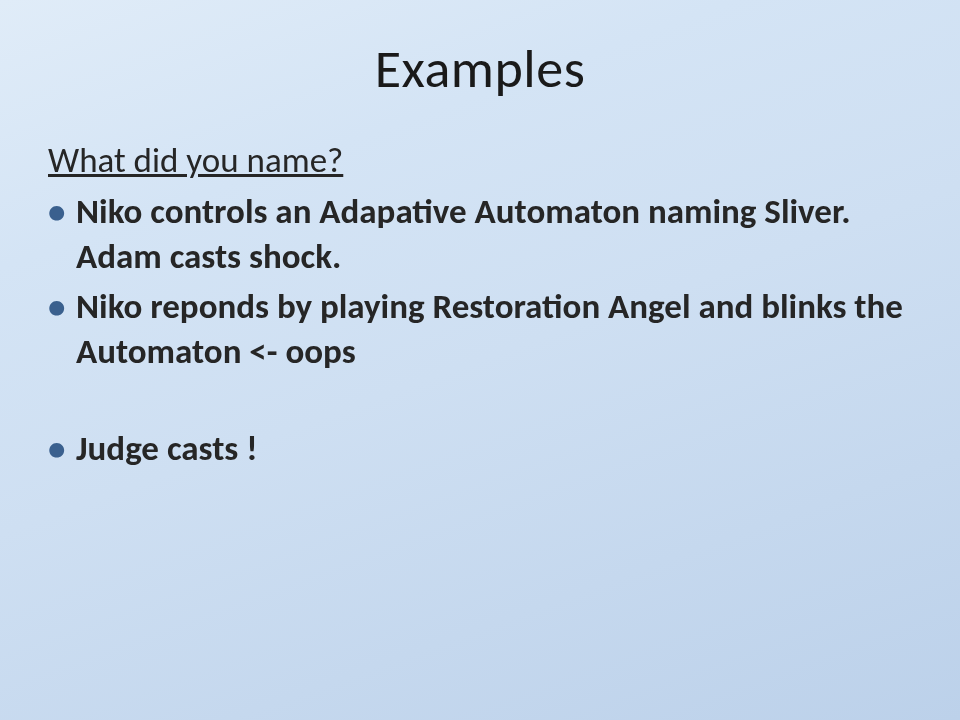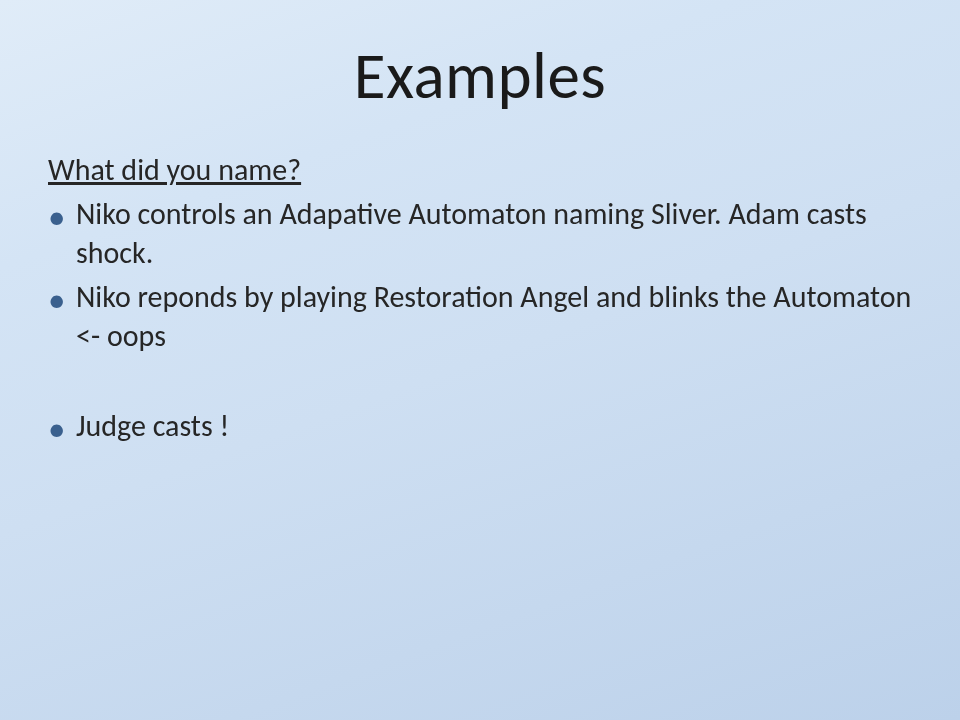--- a/index.html
+++ b/index.html
@@ -14,39 +14,40 @@
     width: 960px;
     height: 720px;
     background: linear-gradient(160deg, #e0ecf8 0%, #d4e4f5 25%, #cedff2 50%, #c5d8ee 75%, #bcd1ea 100%);
     box-sizing: border-box;
     padding: 24px 48px 40px 48px;
     position: relative;
     color: #000;
   }
   .title {
     text-align: center;
-    font-size: 65px;
+    font-size: 54px;
     font-weight: 400;
     color: #1a1a1a;
     margin: 12px 0 36px 0;
     letter-spacing: 0.5px;
   }
   .content {
-    font-size: 30px;
+    font-size: 35px;
     line-height: 1.28;
     color: #262626;
   }
   .heading-line {
     text-decoration: underline;
     margin-bottom: 6px;
   }
   ul.bullets {
     list-style: none;
     margin: 0;
     padding: 0;
+    font-weight: bold;
   }
   ul.bullets li {
     position: relative;
     padding-left: 28px;
     margin-bottom: 6px;
   }
   ul.bullets li::before {
     content: "•";
     position: absolute;
     left: 0;

